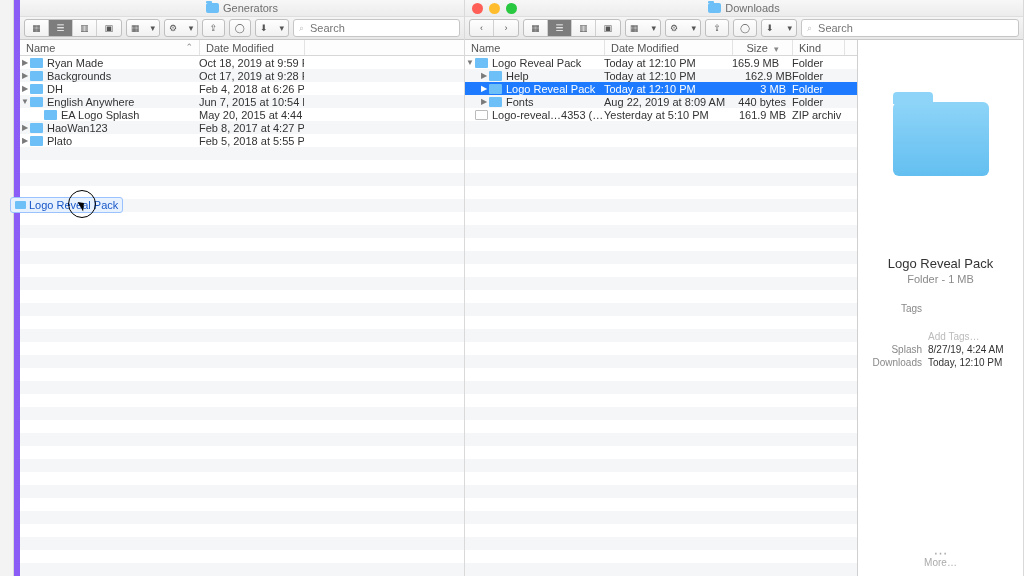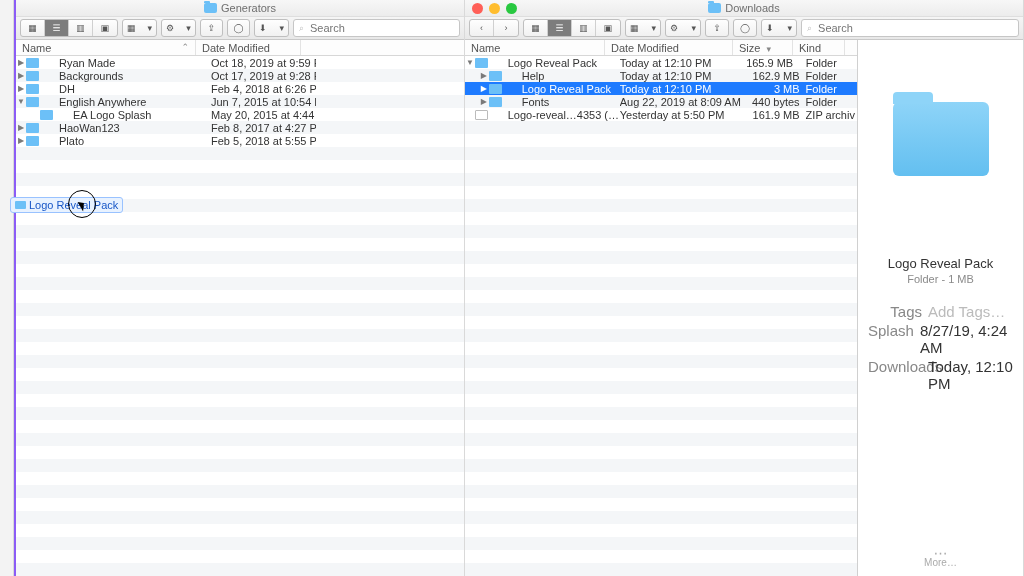--- a/index.html
+++ b/index.html
@@ -21,21 +21,21 @@
   background: #fafafa;
 }
 
 .window {
   position: absolute;
   background: #fff;
   display: flex;
   flex-direction: column;
   border-right: 1px solid #d9d9d9;
 }
-.window-left  { left: 14px;  top: 0; width: 451px; height: 576px; border-left: 2px solid #8b5cf6; }
+.window-left  { left: 14px;  top: 0; width: 451px; height: 576px; border-left: 6px solid #8b5cf6; }
 .window-right { left: 465px; top: 0; width: 559px; height: 576px; }
 
 .sidebar-strip {
   position: absolute;
   left: 0; top: 0; width: 14px; height: 576px;
   background: #f3f3f3;
   border-right: 1px solid #d8d8d8;
   overflow: hidden;
   color: #777;
   font-size: 10px;
@@ -128,43 +128,43 @@
   height: 13px;
   display: flex;
   align-items: center;
   position: relative;
 }
 .row.selected { background: #1e7bff; color:#fff; }
 .row .disclosure { width: 10px; text-align:center; font-size:8px; color:#7a7a7a; }
 .row.selected .disclosure { color:#fff; }
 .row .ficon-s { width:13px; height:10px; background:#6cc0f7; border-radius:1px; margin-right:4px; position:relative; }
 .row .ficon-s.zip { background:#fff; border:1px solid #bbb; }
-.row .name { flex: 0 0 auto; white-space:nowrap; overflow:hidden; text-overflow:ellipsis;margin-left:16px; }
+.row .name { flex: 0 0 auto; white-space:nowrap; overflow:hidden; text-overflow:ellipsis; }
 .row .date, .row .size, .row .kind { white-space:nowrap; overflow:hidden; }
 
 .window-right .body-area { display:flex; flex:1; overflow:hidden; }
 .window-right .list-pane { width: 393px; display:flex; flex-direction:column; border-right:1px solid #d0d0d0; }
 .window-right .preview-pane { flex:1; display:flex; flex-direction:column; align-items:center; padding:18px 10px 0; }
 
 .preview-folder {
   width: 96px; height: 74px;
   background: linear-gradient(#8ed4f8, #63bff0);
   border-radius: 6px;
   margin-top: 44px;
   position: relative;
 }
 .preview-folder:before { content:""; position:absolute; top:-10px; left:0; width:40px; height:12px; background:#8ed4f8; border-radius:4px 4px 0 0; }
 
 .preview-title { margin-top: 80px; font-size: 13px; color:#333; }
 .preview-sub { font-size: 11px; color:#8a8a8a; margin-top:2px; }
-.preview-meta { margin-top: 18px; font-size:15px; width:100%; }
+.preview-meta { margin-top: 18px; font-size:10px; width:100%; }
 .preview-meta .mrow { display:flex; margin-bottom:2px; }
 .preview-meta .mlabel { width: 54px; text-align:right; color:#888; margin-right:6px; }
 .preview-meta .mval { color:#333; }
-.preview-meta .mval.placeholder { color:#bbb; }
+.preview-meta .mval.placeholder { color:#bbb;margin-top:28px; }
 .preview-more { position:absolute; bottom:8px; left:0; right:0; text-align:center; color:#aaa; font-size:10px; }
 .preview-more .dots { font-size:14px; line-height:8px; }
 
 .drag-label {
   position:absolute;
   left: 10px; top: 197px;
   background: #e8f2ff;
   border: 1px solid #99c2ff;
   border-radius: 3px;
   padding: 1px 4px;
@@ -365,40 +365,40 @@
         <span class="glyph">⌕</span>
         <input placeholder="Search" style="">
       </div>
     </div>
 
     <div class="body-area">
       <div class="list-pane">
         <div class="col-headers" id="right-headers">
             <div class="ch" style="width:140px">Name</div>
             <div class="ch" style="width:128px">Date Modified</div>
-            <div class="ch" style="width:60px;text-align:left">Size<span class="sort-ind" style="float:none;margin-left:6px">▾</span></div>
+            <div class="ch" style="width:60px;text-align:center">Size<span class="sort-ind" style="float:none;margin-left:6px">▾</span></div>
             <div class="ch" style="width:52px">Kind</div>
           </div>
         <div class="file-list">
           <div class="striped-bg"></div>
           <div class="entries" id="right-rows">
               <div class="row">
                 <span class="disclosure" style="margin-left:0px">▼</span>
                 <span class="ficon-s"></span>
                 <span class="name" style="width:112px">Logo Reveal Pack</span>
                 <span class="date" style="width:128px">Today at 12:10 PM</span>
                 <span class="size" style="width:60px;text-align:right;padding-right:22px">165.9 MB</span>
                 <span class="kind" style="width:52px">Folder</span>
               </div>
               <div class="row">
                 <span class="disclosure" style="margin-left:14px">▶</span>
                 <span class="ficon-s"></span>
                 <span class="name" style="width:98px">Help</span>
                 <span class="date" style="width:128px">Today at 12:10 PM</span>
-                <span class="size" style="width:60px;text-align:right;padding-right:6px">162.9 MB</span>
+                <span class="size" style="width:60px;text-align:right;">162.9 MB</span>
                 <span class="kind" style="width:52px">Folder</span>
               </div>
               <div class="row selected">
                 <span class="disclosure" style="margin-left:14px">▶</span>
                 <span class="ficon-s"></span>
                 <span class="name" style="width:98px">Logo Reveal Pack</span>
                 <span class="date" style="width:128px">Today at 12:10 PM</span>
                 <span class="size" style="width:60px;text-align:right;padding-right:6px">3 MB</span>
                 <span class="kind" style="width:52px">Folder</span>
               </div>
@@ -407,21 +407,21 @@
                 <span class="ficon-s"></span>
                 <span class="name" style="width:98px">Fonts</span>
                 <span class="date" style="width:128px">Aug 22, 2019 at 8:09 AM</span>
                 <span class="size" style="width:60px;text-align:right;padding-right:6px">440 bytes</span>
                 <span class="kind" style="width:52px">Folder</span>
               </div>
               <div class="row">
                 <span class="disclosure" style="margin-left:0px"></span>
                 <span class="ficon-s zip"></span>
                 <span class="name" style="width:112px">Logo-reveal…4353 (1).zip</span>
-                <span class="date" style="width:128px">Yesterday at 5:50 PM</span>
+                <span class="date" style="width:128px">Yesterday at 5:10 PM</span>
                 <span class="size" style="width:60px;text-align:right;padding-right:6px">161.9 MB</span>
                 <span class="kind" style="width:52px">ZIP archiv</span>
               </div>
             </div>
         </div>
       </div>
 
       <div class="preview-pane" style="position:relative;">
         <div class="preview-folder"></div>
         <div class="preview-title">Logo Reveal Pack</div>

